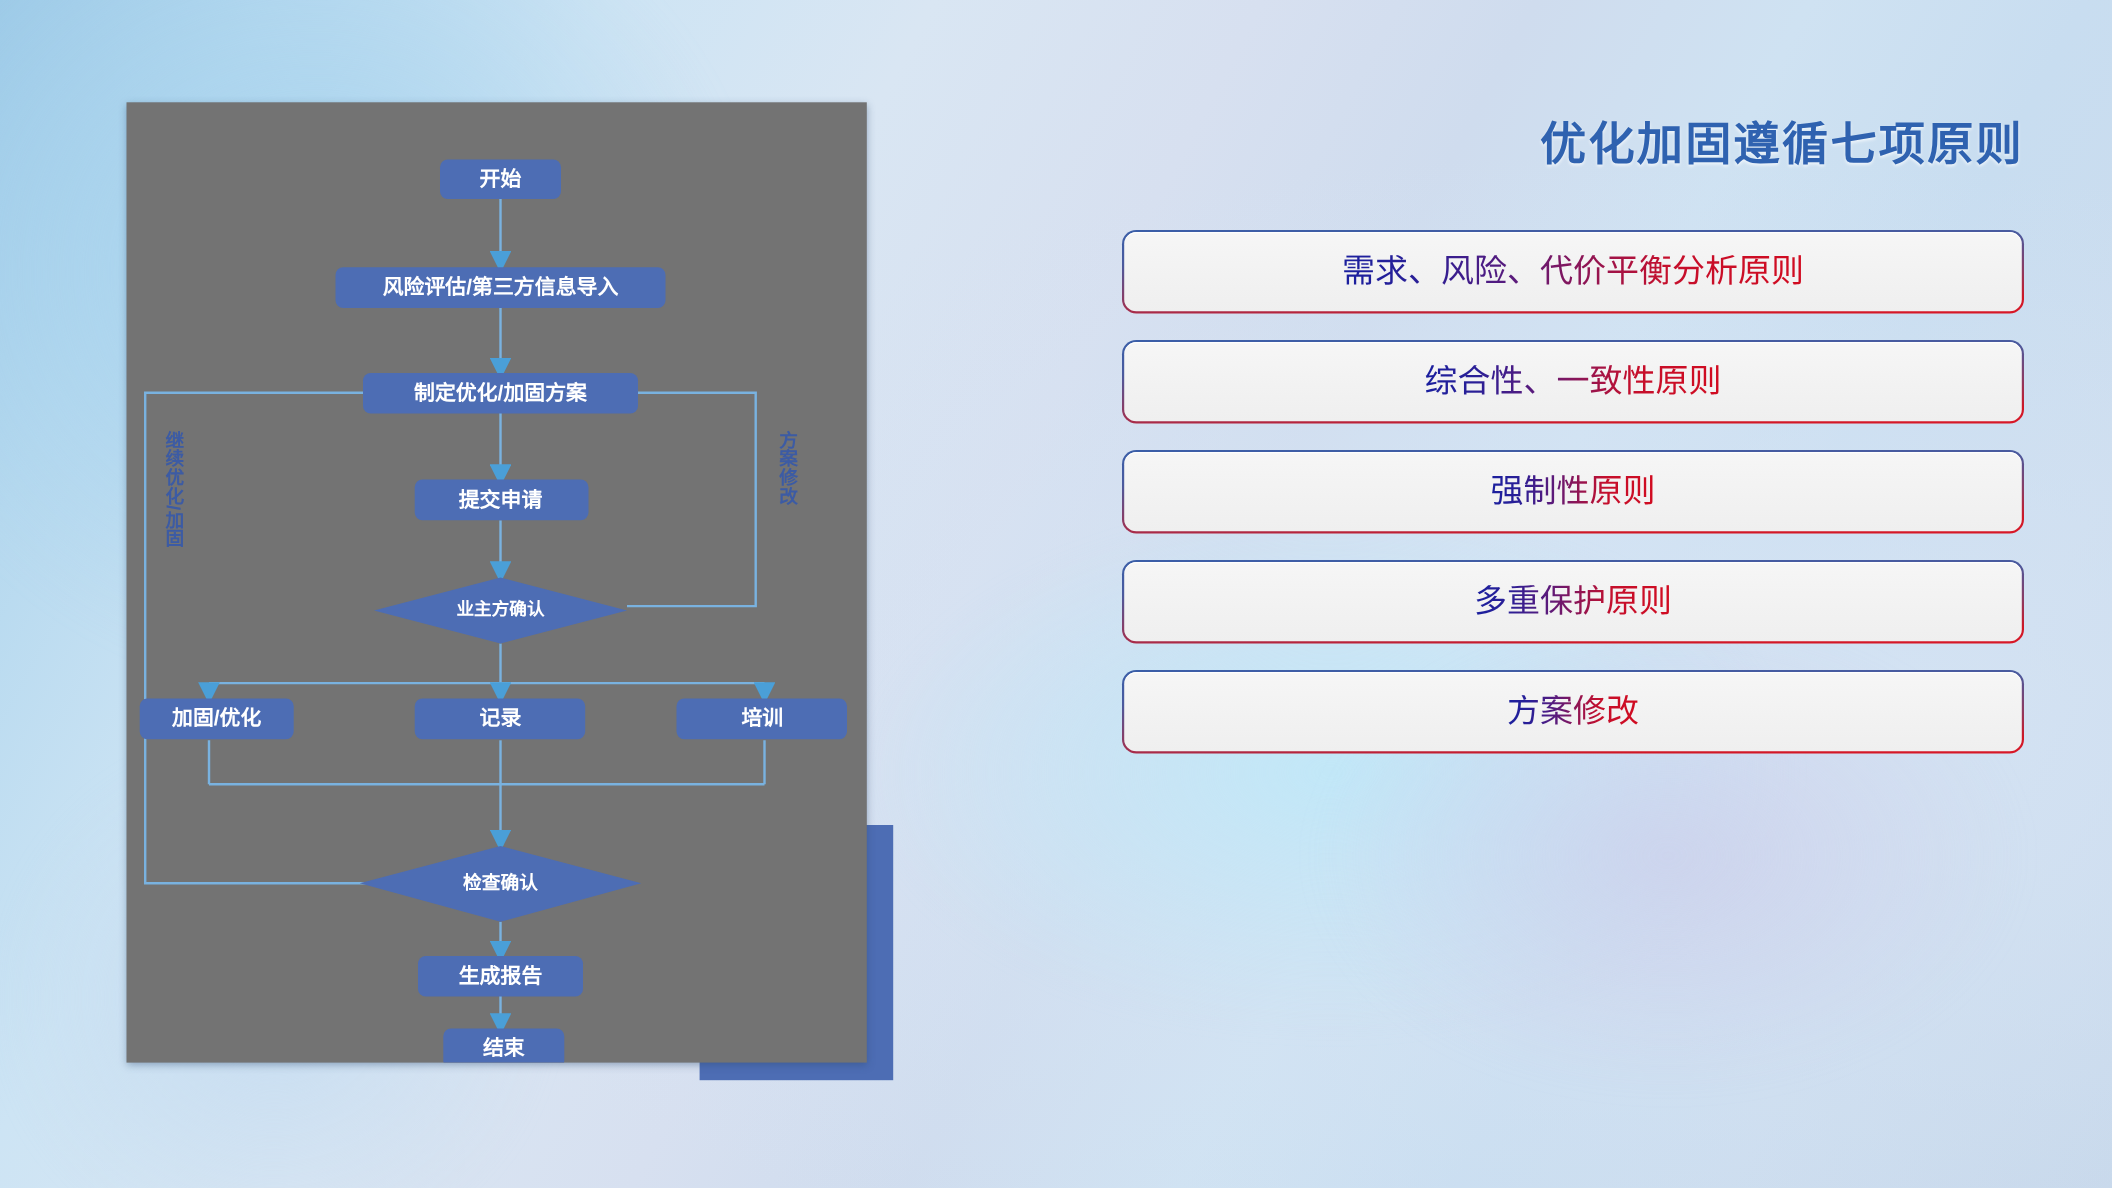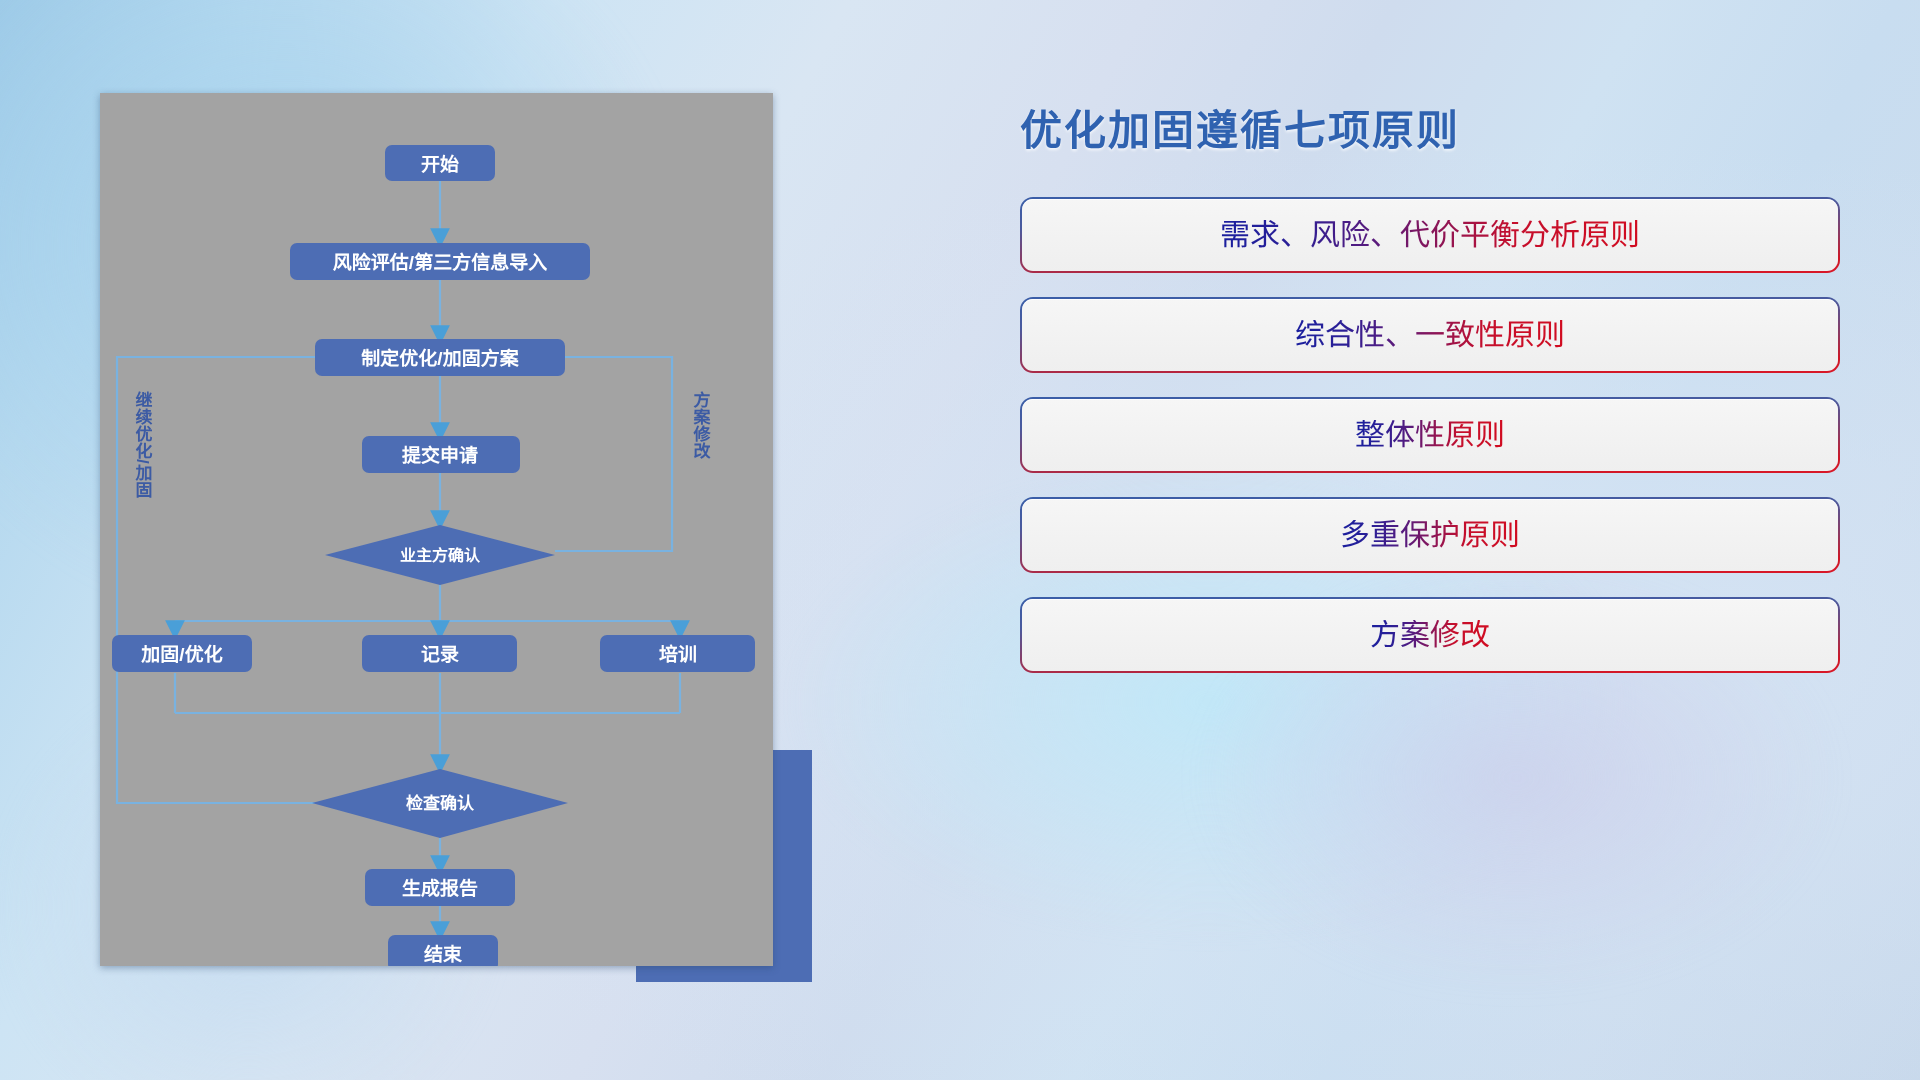--- a/index.html
+++ b/index.html
@@ -48,22 +48,22 @@
     background:radial-gradient(ellipse at center, rgba(196,219,240,.8) 0%, rgba(196,219,240,0) 72%);
     filter:blur(12px);
   }
 
   
   #accent-slab{
     position:absolute; left:636px; top:750px; width:176px; height:232px;
     background:#4d6db4;
   }
   #flow-card{
-    position:absolute; left:100px; top:93px; width:673px; height:873px;
-    background:#a3a3a3;
+    position:absolute; left:115px; top:93px; width:673px; height:873px;
+    background:#737373;
     box-shadow:0 2px 7px rgba(40,70,110,.40);
   }
   #flow-svg{ position:absolute; left:0; top:0; width:673px; height:873px; }
 
   .node-text{
     fill:#ffffff;
     font-family:"Liberation Sans","DejaVu Sans",sans-serif;
     font-weight:bold;
     text-anchor:middle;
     dominant-baseline:central;
@@ -74,27 +74,27 @@
     font-weight:bold;
     font-size:17px;
   }
 
   
   #right-panel{
     position:absolute; left:1020px; top:96px; width:820px; height:890px;
   }
   #panel-title{
     width:100%;
-    text-align:left;
+    text-align:right;
     font-size:42px;
     font-weight:bold;
     color:#2f62b0;
     letter-spacing:2px;
     text-shadow:0 2px 3px rgba(255,255,255,.7);
-    margin-bottom:40px;
+    margin-bottom:52px;
   }
   #principle-list{ display:flex; flex-direction:column; gap:24px; }
 
   .principle-row{
     position:relative;
     height:76px;
     border-radius:13px;
     padding:2px;
     background:linear-gradient(178deg,#3a5ea8 0%, #4a5a9e 30%, #8c3a62 62%, #cf1726 86%, #d81828 100%);
   }
@@ -247,21 +247,21 @@
     </div>
 
     <div class="principle-row">
       <div class="principle-inner">
         <span class="principle-text">综合性、一致性原则</span>
       </div>
     </div>
 
     <div class="principle-row">
       <div class="principle-inner">
-        <span class="principle-text">整体性原则</span>
+        <span class="principle-text">强制性原则</span>
       </div>
     </div>
 
     <div class="principle-row">
       <div class="principle-inner">
         <span class="principle-text">多重保护原则</span>
       </div>
     </div>
 
 

